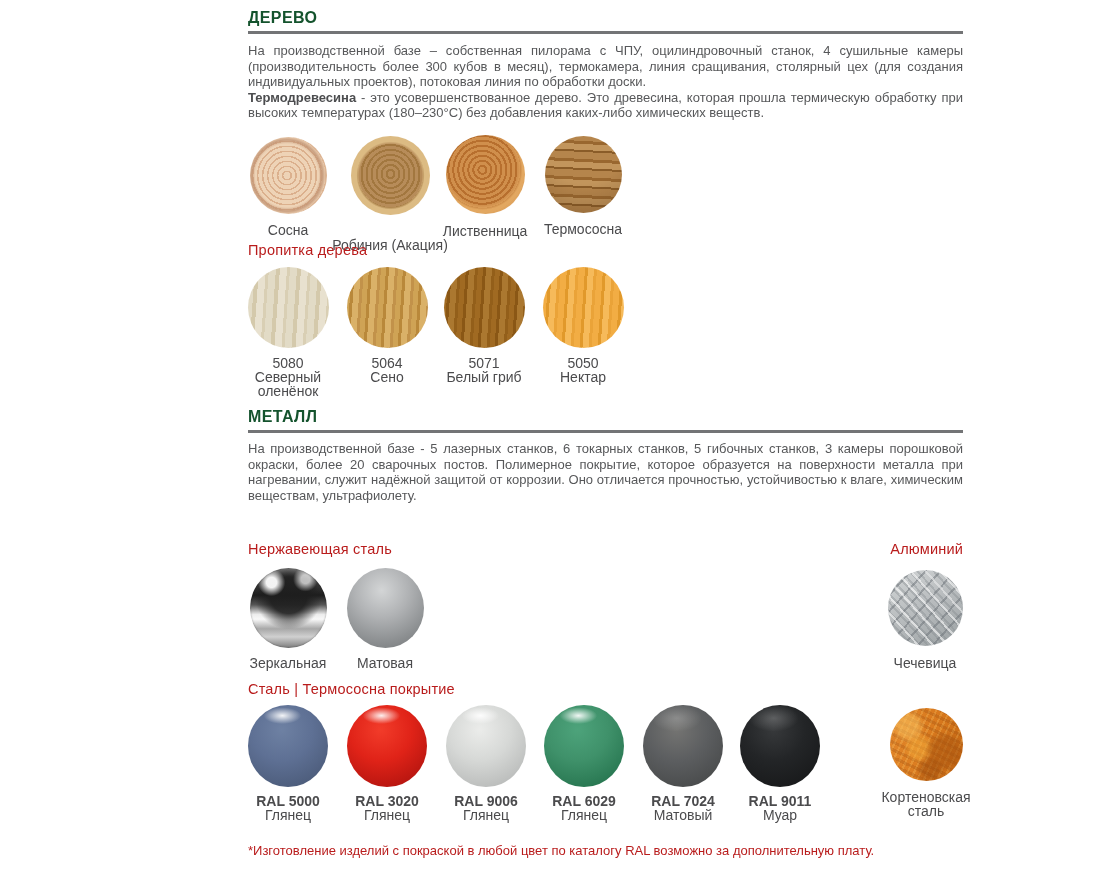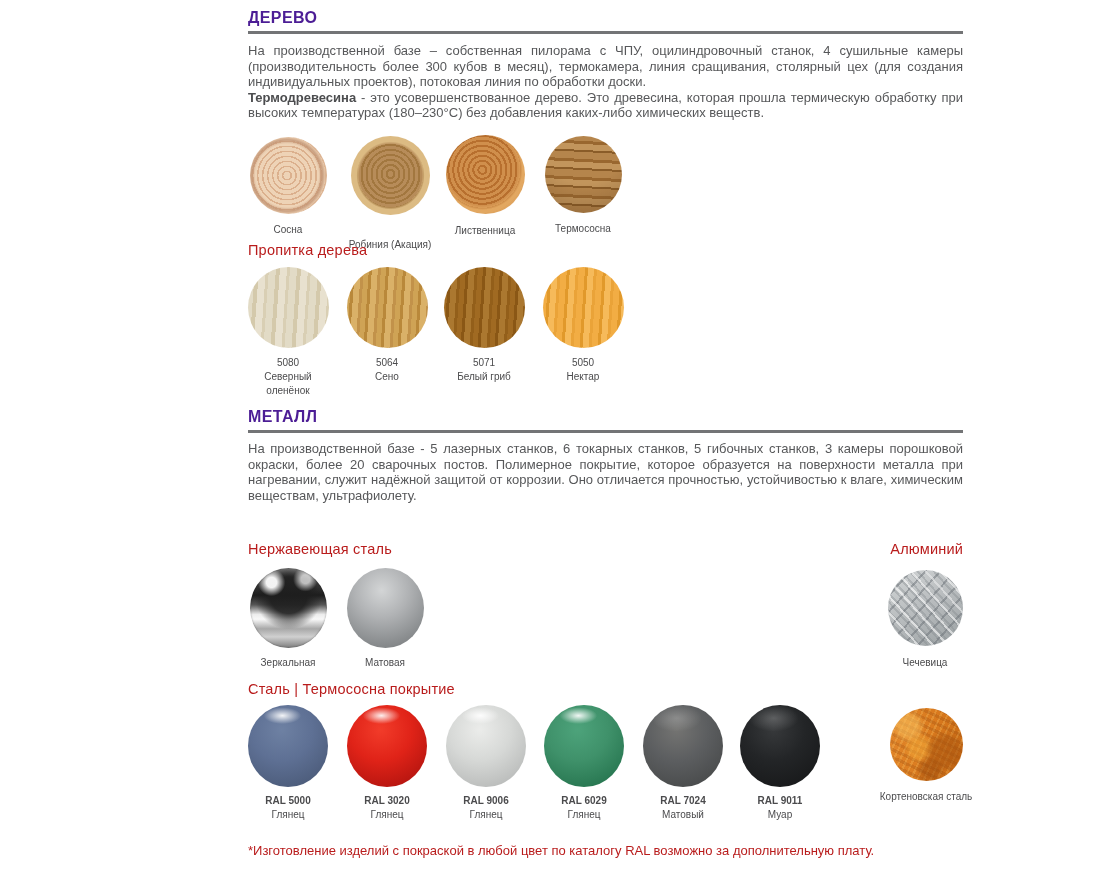--- a/index.html
+++ b/index.html
@@ -1,32 +1,32 @@
 <!DOCTYPE html>
 <html><head>
 <meta charset="utf-8">
 <style>
   html,body{margin:0;padding:0;background:#fff;}
   .page{position:relative;width:1110px;height:880px;background:#ffffff;overflow:hidden;
         font-family:"Liberation Sans",sans-serif;color:#57585a;}
   .abs{position:absolute;}
 
   
-  .sec-head{font-size:16px;font-weight:bold;color:#4c1d95;letter-spacing:.4px;}
+  .sec-head{font-size:16px;font-weight:bold;color:#14532d;letter-spacing:.4px;}
   .sec-rule{height:3px;background:#737476;width:715px;}
   .sub-head{font-size:14.5px;color:#b91c1c;letter-spacing:.2px;}
 
   
   .para{width:715px;font-size:13px;line-height:15.6px;text-align:justify;color:#57585a;}
   .para p{margin:0;}
   .lead{font-weight:bold;color:#4c4d4f;}
 
   
   .cell{position:absolute;width:120px;text-align:center;}
-  .cap{font-size:10px;line-height:14px;color:#4b4b4d;white-space:nowrap;}
+  .cap{font-size:14px;line-height:14px;color:#4b4b4d;white-space:nowrap;}
   .cap.wrap{white-space:normal;}
   .code{font-weight:bold;}
 
   .circ{border-radius:50%;margin:0 auto;}
 
   
   .sw-pine{width:77px;height:77px;
     background:
       radial-gradient(circle at 48% 50%, rgba(0,0,0,0) 57%, rgba(186,138,106,.7) 64%, rgba(228,193,162,.35) 70%, rgba(170,120,88,.75) 96%, rgba(138,94,66,.9) 100%),
       repeating-radial-gradient(circle at 48% 50%, #eed3b6 0 3.5px, #dbb08d 3.5px 5px);}

